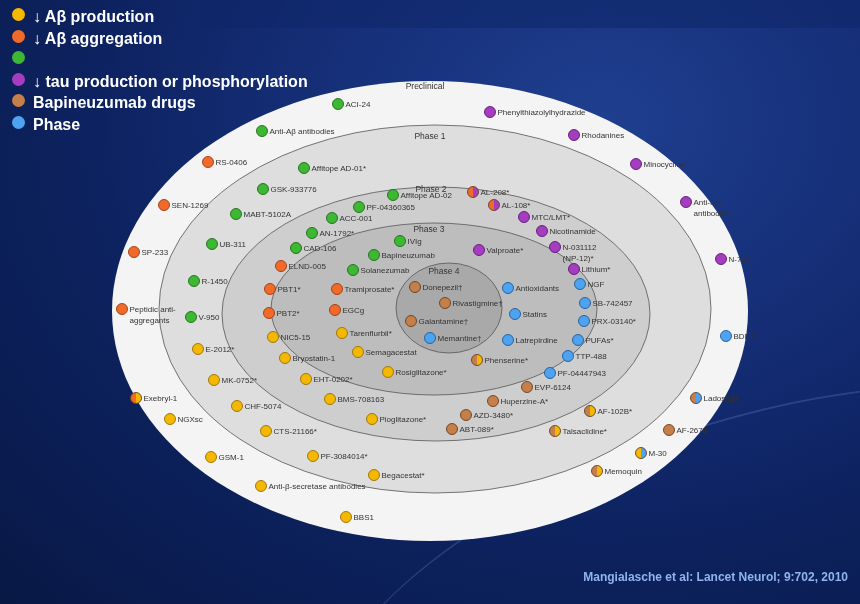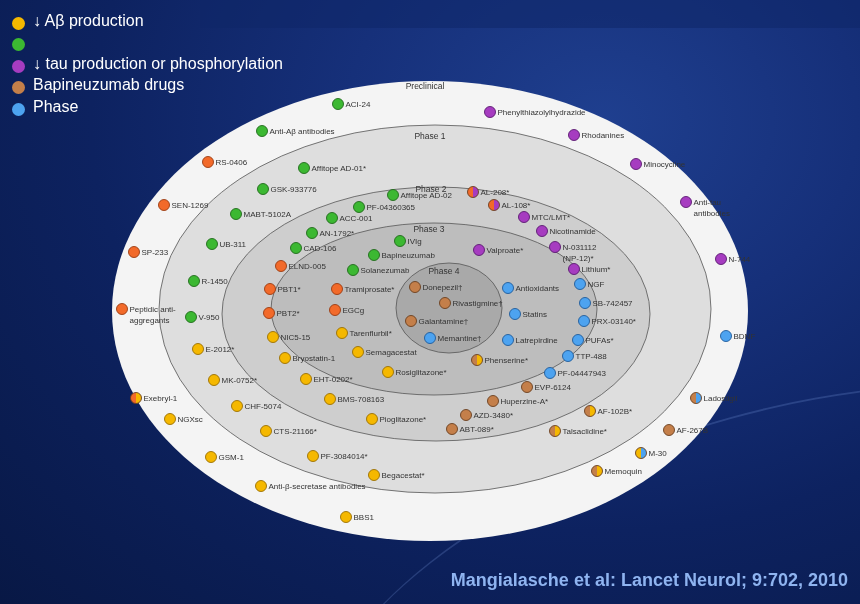--- a/index.html
+++ b/index.html
@@ -5,36 +5,40 @@
   html, body { margin:0; padding:0; }
   body {
     width:860px; height:604px; overflow:hidden; position:relative;
     background: radial-gradient(ellipse at 70% 20%, #1f3f8f 0%, #16307a 30%, #0d2260 60%, #081845 100%);
     font-family: "Liberation Sans", sans-serif;
   }
   .topband { position:absolute; left:200px; top:0; width:660px; height:28px; background:#0f2668; opacity:0.55; }
   .sweep { position:absolute; left:300px; top:420px; width:900px; height:400px; border-radius:50%;
     border-top:2px solid rgba(120,150,220,0.25); transform:rotate(-18deg); }
   .legend { position:absolute; left:12px; top:8px; }
-  .legend-row { display:flex; align-items:flex-end; height:21.6px; }
+  .legend-row { display:flex; align-items:flex-start; height:21.6px;font-weight:bold; }
   .legend-dot { width:13px; height:13px; border-radius:50%; margin-right:8px; }
   .legend-label { color:#ffffff; font-size:16px; white-space:nowrap; }
   svg#diagram { position:absolute; left:0; top:0; }
-  .citation { position:absolute; right:12px; top:570px; color:#8fb4f0; font-size:18px; font-weight:bold; letter-spacing:0px; }
+  .citation { position:absolute; right:12px; top:570px; color:#8fb4f0; font-size:12px; font-weight:bold; letter-spacing:0px; }
 </style>
 </head>
 <body>
 
 <div class="topband"></div>
 <div class="sweep"></div>
 
 <div class="legend">
   <div class="legend-row">
     <span class="legend-dot" style="background:#f5b800"></span>
     <span class="legend-label">↓ Aβ production</span>
+  </div>
+  <div class="legend-row">
+    <span class="legend-dot" style="background:#f26a2a"></span>
+    <span class="legend-label">↓ Aβ aggregation</span>
   </div>
   <div class="legend-row">
     <span class="legend-dot" style="background:#3cb832"></span>
   </div>
   <div class="legend-row">
     <span class="legend-dot" style="background:#a63cc0"></span>
     <span class="legend-label">↓ tau production or phosphorylation</span>
   </div>
   <div class="legend-row">
     <span class="legend-dot" style="background:#c47f4a"></span>

